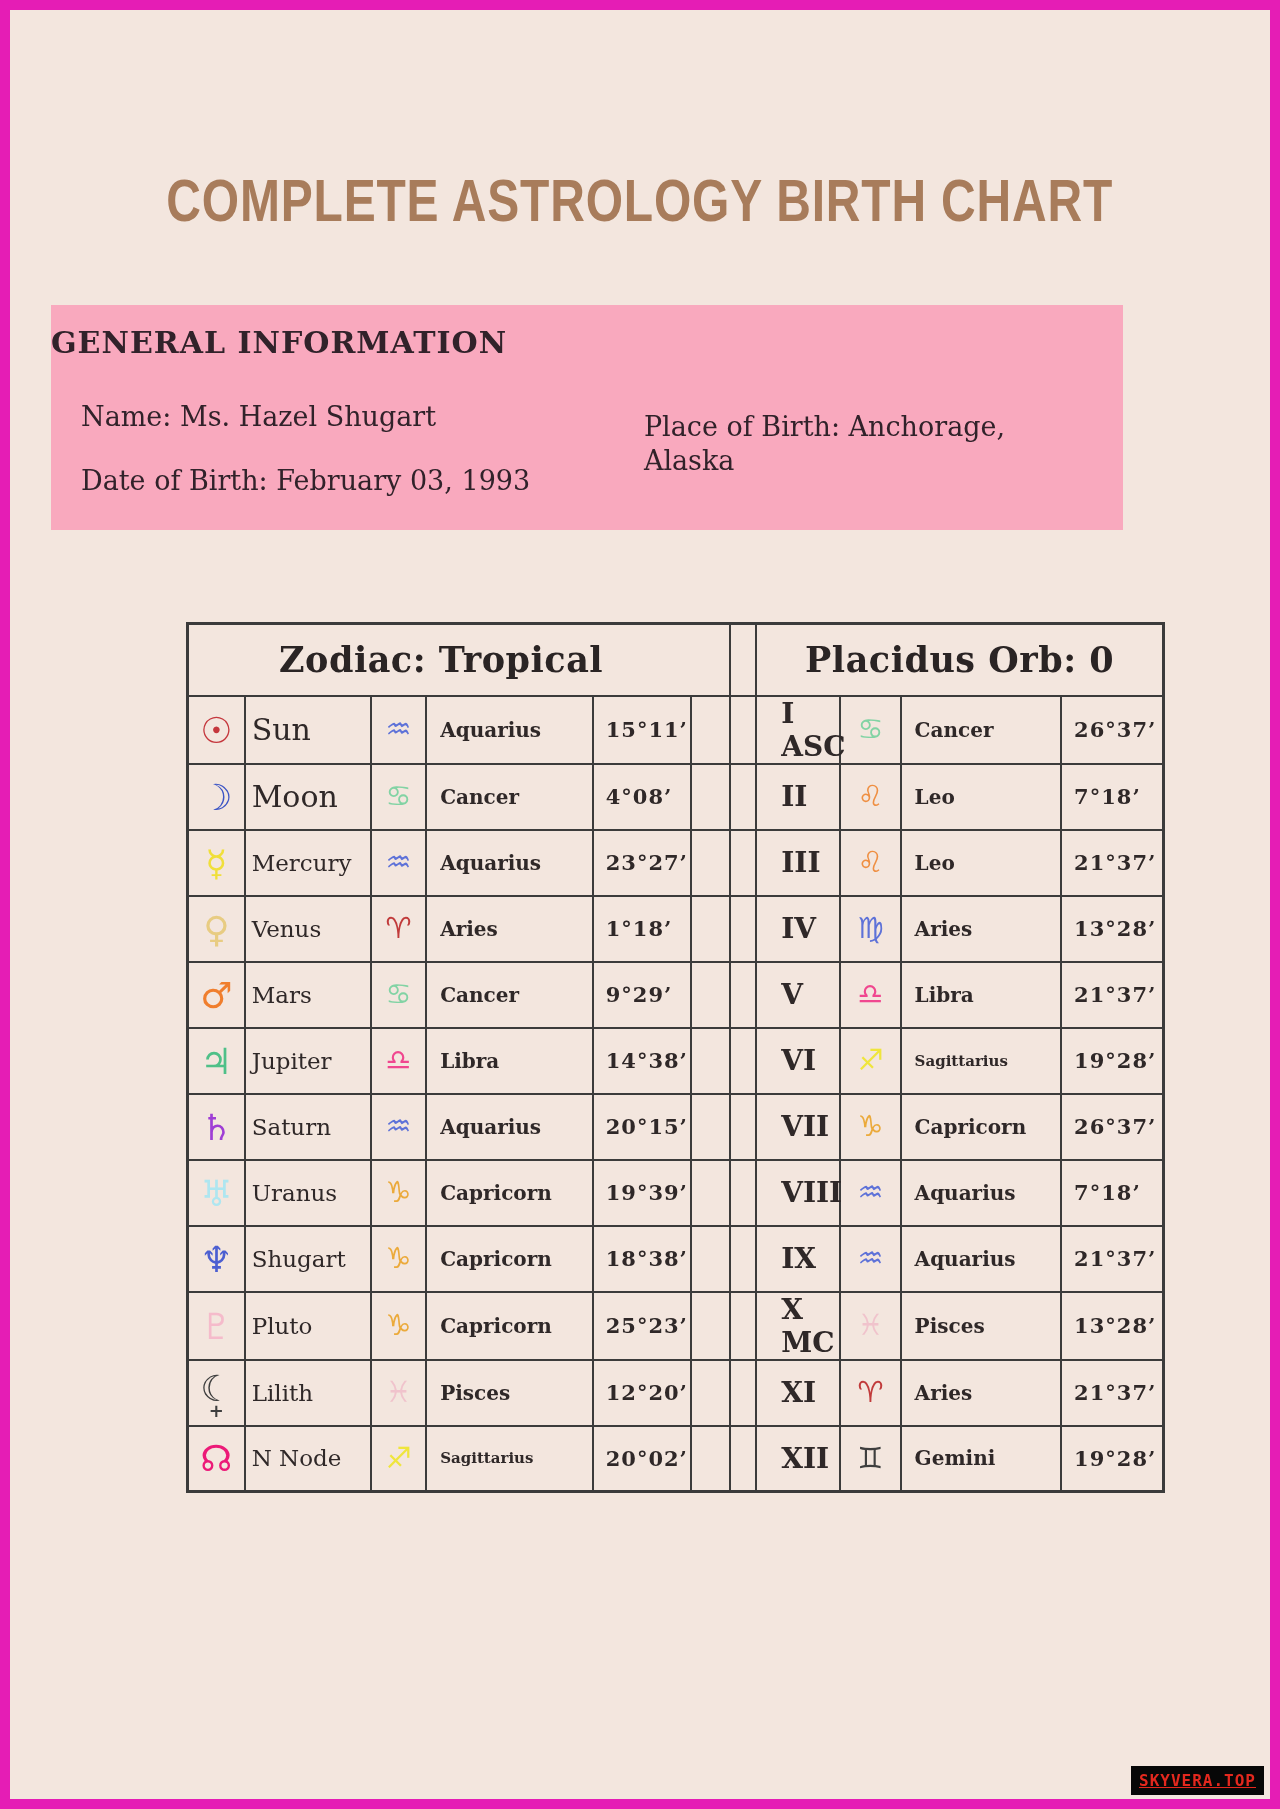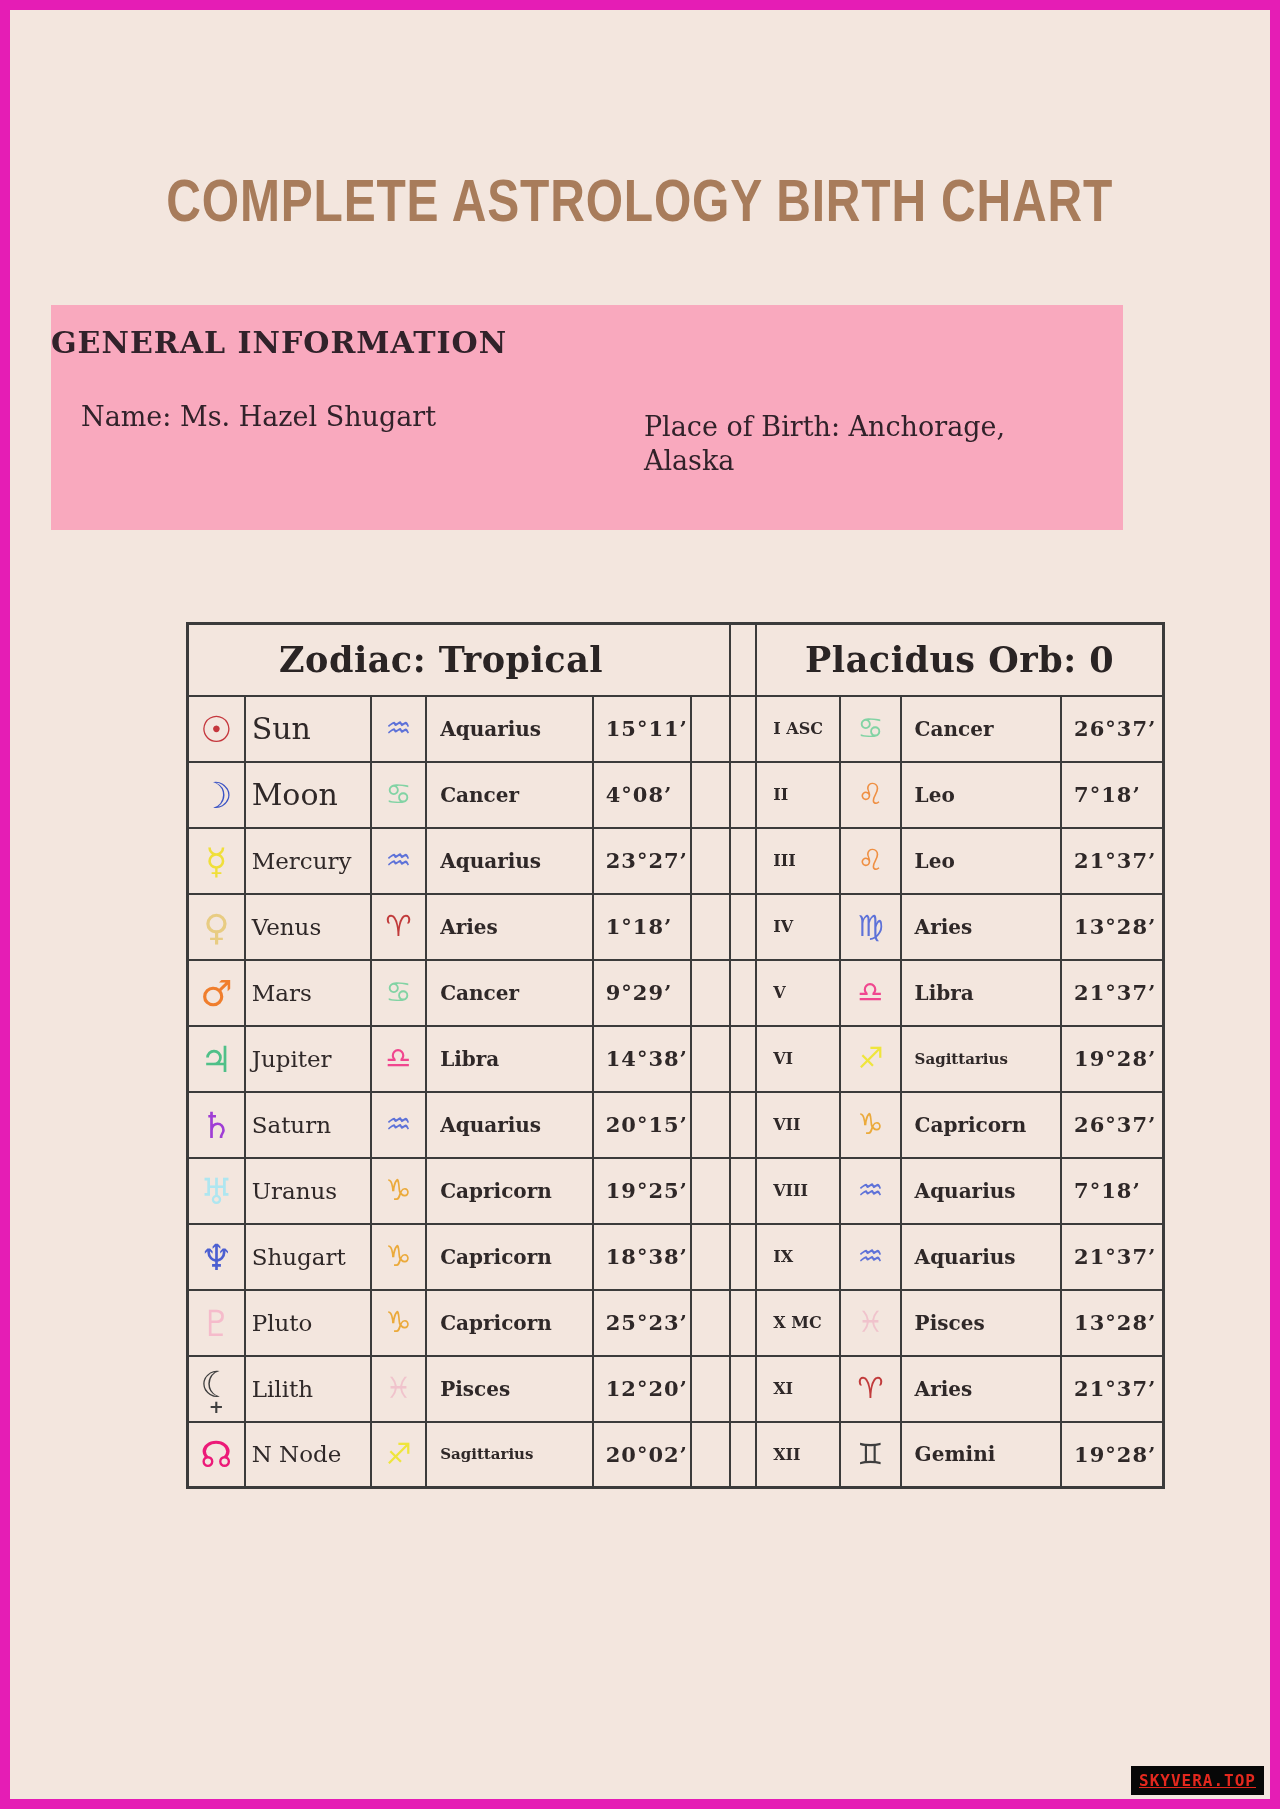--- a/index.html
+++ b/index.html
@@ -34,21 +34,21 @@
   td.picon { text-align:center; }
   td.picon .glyph { display:block; font-size:36px; line-height:1.05; }
   td.picon .glyph-sub { display:block; font-family:"DejaVu Sans", sans-serif; font-size:18px; font-weight:bold; line-height:.5; margin-top:-2px; }
   td.pname { font-size:23px; font-weight:normal; padding-left:6px; }
   .chart-table tbody tr:nth-child(-n+2) td.pname { font-size:30px; }
   td.sicon { text-align:center; }
   td.sicon .glyph { font-size:29px; line-height:1; }
   td.sname { font-size:20px; font-weight:bold; padding-left:13px; }
   td.sname.small { font-size:15px; }
   td.deg { font-size:21px; font-weight:bold; padding-left:12px; letter-spacing:1px; white-space:nowrap; }
-  td.house { font-size:16px; font-weight:bold; padding-left:16px; }
+  td.house { font-size:28px; font-weight:bold; padding-left:24px; }
   td.gap { background:#F3E6DE; }
 
   .watermark {
     position:absolute; right:6px; bottom:4px; background:#070707; color:#E3281E;
     font-family:"DejaVu Sans Mono", monospace; font-weight:bold; font-size:16px;
     padding:5px 8px; letter-spacing:1px;text-decoration:underline;
   }
 </style>
 </head>
 <body>
@@ -57,20 +57,21 @@
 
   <div class="title-wrap">
     <span class="title-text" style="color: rgb(168, 124, 91);">COMPLETE ASTROLOGY BIRTH CHART</span>
   </div>
 
   <section class="info-box" style="background-color: rgb(249, 169, 190);">
     <h2 class="info-heading">GENERAL INFORMATION</h2>
     <div class="info-grid">
       <div class="info-col left">
         <p>Name: Ms. Hazel Shugart</p>
+        <p>Date of Birth: February 03, 1993</p>
       </div>
       <div class="info-col right">
         <p>Place of Birth: Anchorage, Alaska</p>
       </div>
     </div>
   </section>
 
   <table class="chart-table">
     <colgroup>
       <col style="width:57px">
@@ -243,21 +244,21 @@
   <tr>
     <td class="picon">
       <span class="glyph" style="color: rgb(174, 230, 240);">♅</span>
       <span class="glyph-sub" style="color: rgb(174, 230, 240);"></span>
     </td>
     <td class="pname">Uranus</td>
     <td class="sicon p-sicon">
       <span class="glyph" style="color: rgb(235, 170, 59);">♑</span>
     </td>
     <td class="sname p-sname">Capricorn</td>
-    <td class="deg p-deg">19°25’</td>
+    <td class="deg p-deg">19°39’</td>
     <td class="gap gap-a"></td>
     <td class="gap gap-b"></td>
     <td class="house">VIII</td>
     <td class="sicon h-sicon">
       <span class="glyph" style="color: rgb(94, 114, 216);">♒</span>
     </td>
     <td class="sname h-sname">Aquarius</td>
     <td class="deg h-deg">7°18’</td>
   </tr>
 

